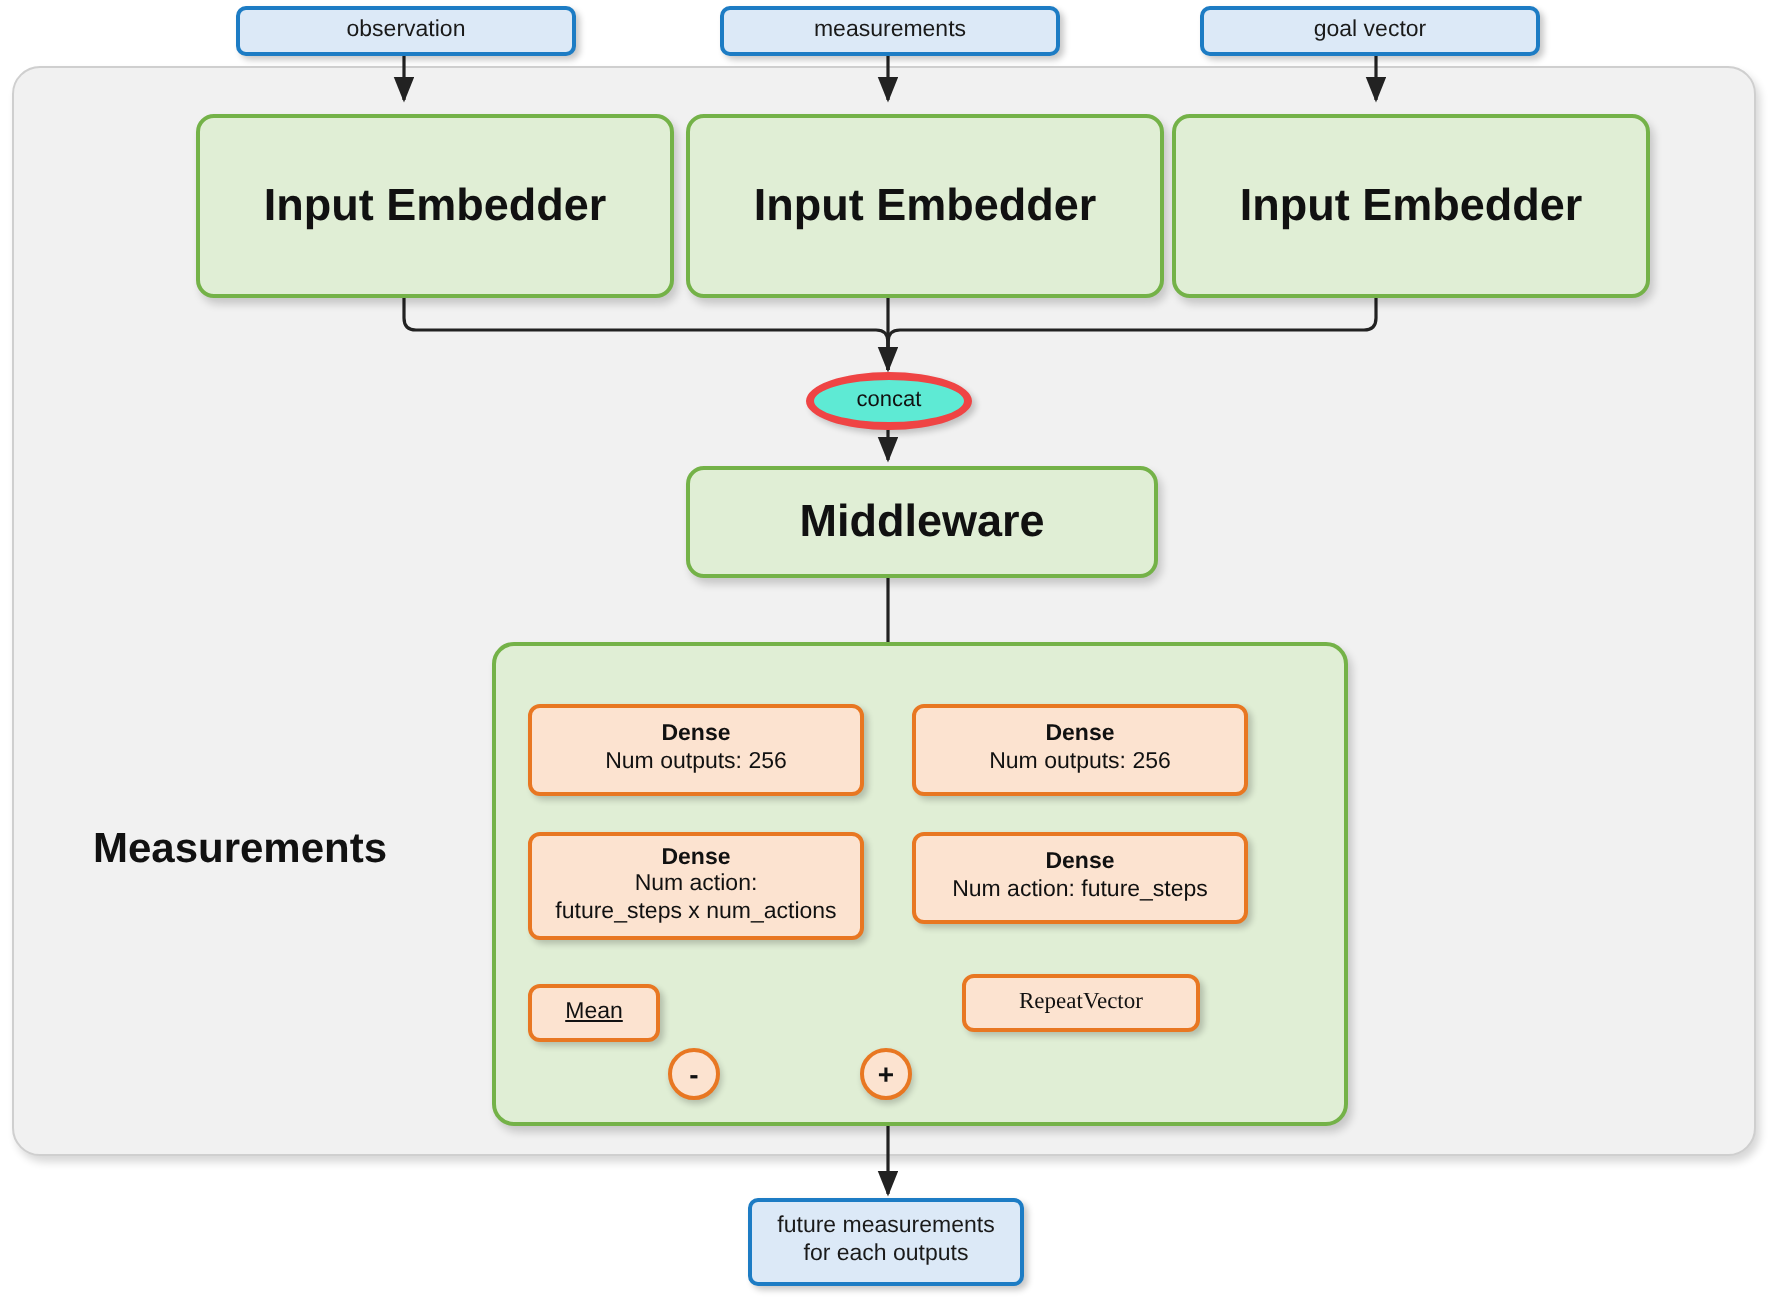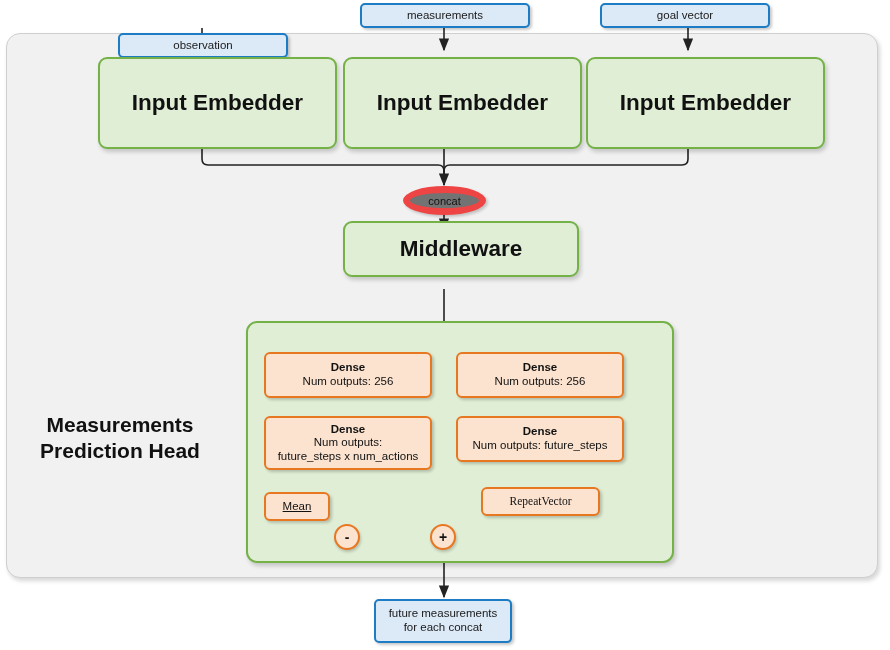--- a/index.html
+++ b/index.html
@@ -77,27 +77,26 @@
     border: 2px solid #e87722;
     border-radius: 6px;
     color: #111111;
     font-size: 11.5px;
     box-shadow: 2px 2px 3px rgba(0,0,0,0.2);
   }
   .orange-box .ttl { font-weight: bold; }
 
   
   .concat-ellipse {
-    background: #737373;
-    border: 7px solid #ef4444;
+    background: #5eead4;
+    border: 4px solid #ef4444;
     border-radius: 50%;
     color: #111111;
     font-size: 11px;
     box-shadow: 2px 2px 3px rgba(0,0,0,0.2);
-    justify-content: flex-end;
   }
 
   
   .op-circle {
     background: #fce3d0;
     border: 2.5px solid #e87722;
     border-radius: 50%;
     color: #111111;
     font-size: 14px;
     font-weight: bold;
@@ -163,21 +162,21 @@
       <line x1="360" y1="537" x2="418" y2="537" marker-end="url(#arrowhead)"></line>
 
       <line x1="540" y1="470" x2="540" y2="487" marker-end="url(#arrowhead)"></line>
 
       <path d="M540,516 L540,531 Q540,537 534,537 L468,537" marker-end="url(#arrowhead)"></path>
 
       <line x1="444" y1="549" x2="444" y2="597" marker-end="url(#arrowhead)"></line>
     </g>
   </svg>
 
-  <div class="abs io-box node" style="left:118px; top:3px; width:170px; height:25px;margin-top:30px;">
+  <div class="abs io-box node" style="left:118px; top:3px; width:170px; height:25px;">
     <span>observation</span>
   </div>
   <div class="abs io-box node" style="left:360px; top:3px; width:170px; height:25px;">
     <span>measurements</span>
   </div>
   <div class="abs io-box node" style="left:600px; top:3px; width:170px; height:25px;">
     <span>goal vector</span>
   </div>
 
   <div class="abs green-box embedder node" style="left:82px; top:57px; width:239px; height:92px;">
@@ -187,65 +186,64 @@
     <span>Input Embedder</span>
   </div>
   <div class="abs green-box embedder node" style="left:570px; top:57px; width:239px; height:92px;">
     <span>Input Embedder</span>
   </div>
 
   <div class="abs concat-ellipse node" style="left:403px; top:186px; width:83px; height:29px;">
     <span>concat</span>
   </div>
 
-  <div class="abs green-box middleware node" style="left:327px; top:221px; width:236px; height:56px;">
+  <div class="abs green-box middleware node" style="left:327px; top:233px; width:236px; height:56px;">
     <span>Middleware</span>
   </div>
 
   <div class="abs green-box head" style="left:230px; top:321px; width:428px; height:242px;"></div>
 
   <div class="abs head-label" style="left:20px; top:412px; width:200px;">
     <div>Measurements</div>
-    <div>Prediction Head</div>
   </div>
 
   <div class="abs orange-box node" style="left:264px; top:352px; width:168px; height:46px;">
     <span class="ttl">Dense</span>
     <span>Num outputs: 256</span>
   </div>
 
   <div class="abs orange-box node" style="left:264px; top:416px; width:168px; height:54px;">
     <span class="ttl">Dense</span>
-    <span>Num outputs:</span>
+    <span>Num action:</span>
     <span>future_steps x num_actions</span>
   </div>
 
   <div class="abs orange-box node" style="left:264px; top:492px; width:66px; height:29px;text-decoration:underline;">
     <span>Mean</span>
   </div>
 
   <div class="abs orange-box node" style="left:456px; top:352px; width:168px; height:46px;">
     <span class="ttl">Dense</span>
     <span>Num outputs: 256</span>
   </div>
 
   <div class="abs orange-box node" style="left:456px; top:416px; width:168px; height:46px;">
     <span class="ttl">Dense</span>
-    <span>Num outputs: future_steps</span>
+    <span>Num action: future_steps</span>
   </div>
 
   <div class="abs orange-box node" style="left:481px; top:487px; width:119px; height:29px;font-family:Liberation Serif, serif;">
     <span>RepeatVector</span>
   </div>
 
   <div class="abs op-circle node" style="left:334px; top:524px; width:26px; height:26px;">
     <span>-</span>
   </div>
   <div class="abs op-circle node" style="left:430px; top:524px; width:26px; height:26px;">
     <span>+</span>
   </div>
 
   <div class="abs io-box node" style="left:374px; top:599px; width:138px; height:44px;">
     <span>future measurements</span>
-    <span>for each concat</span>
+    <span>for each outputs</span>
   </div>
 
 </div>
 
 </body></html>

